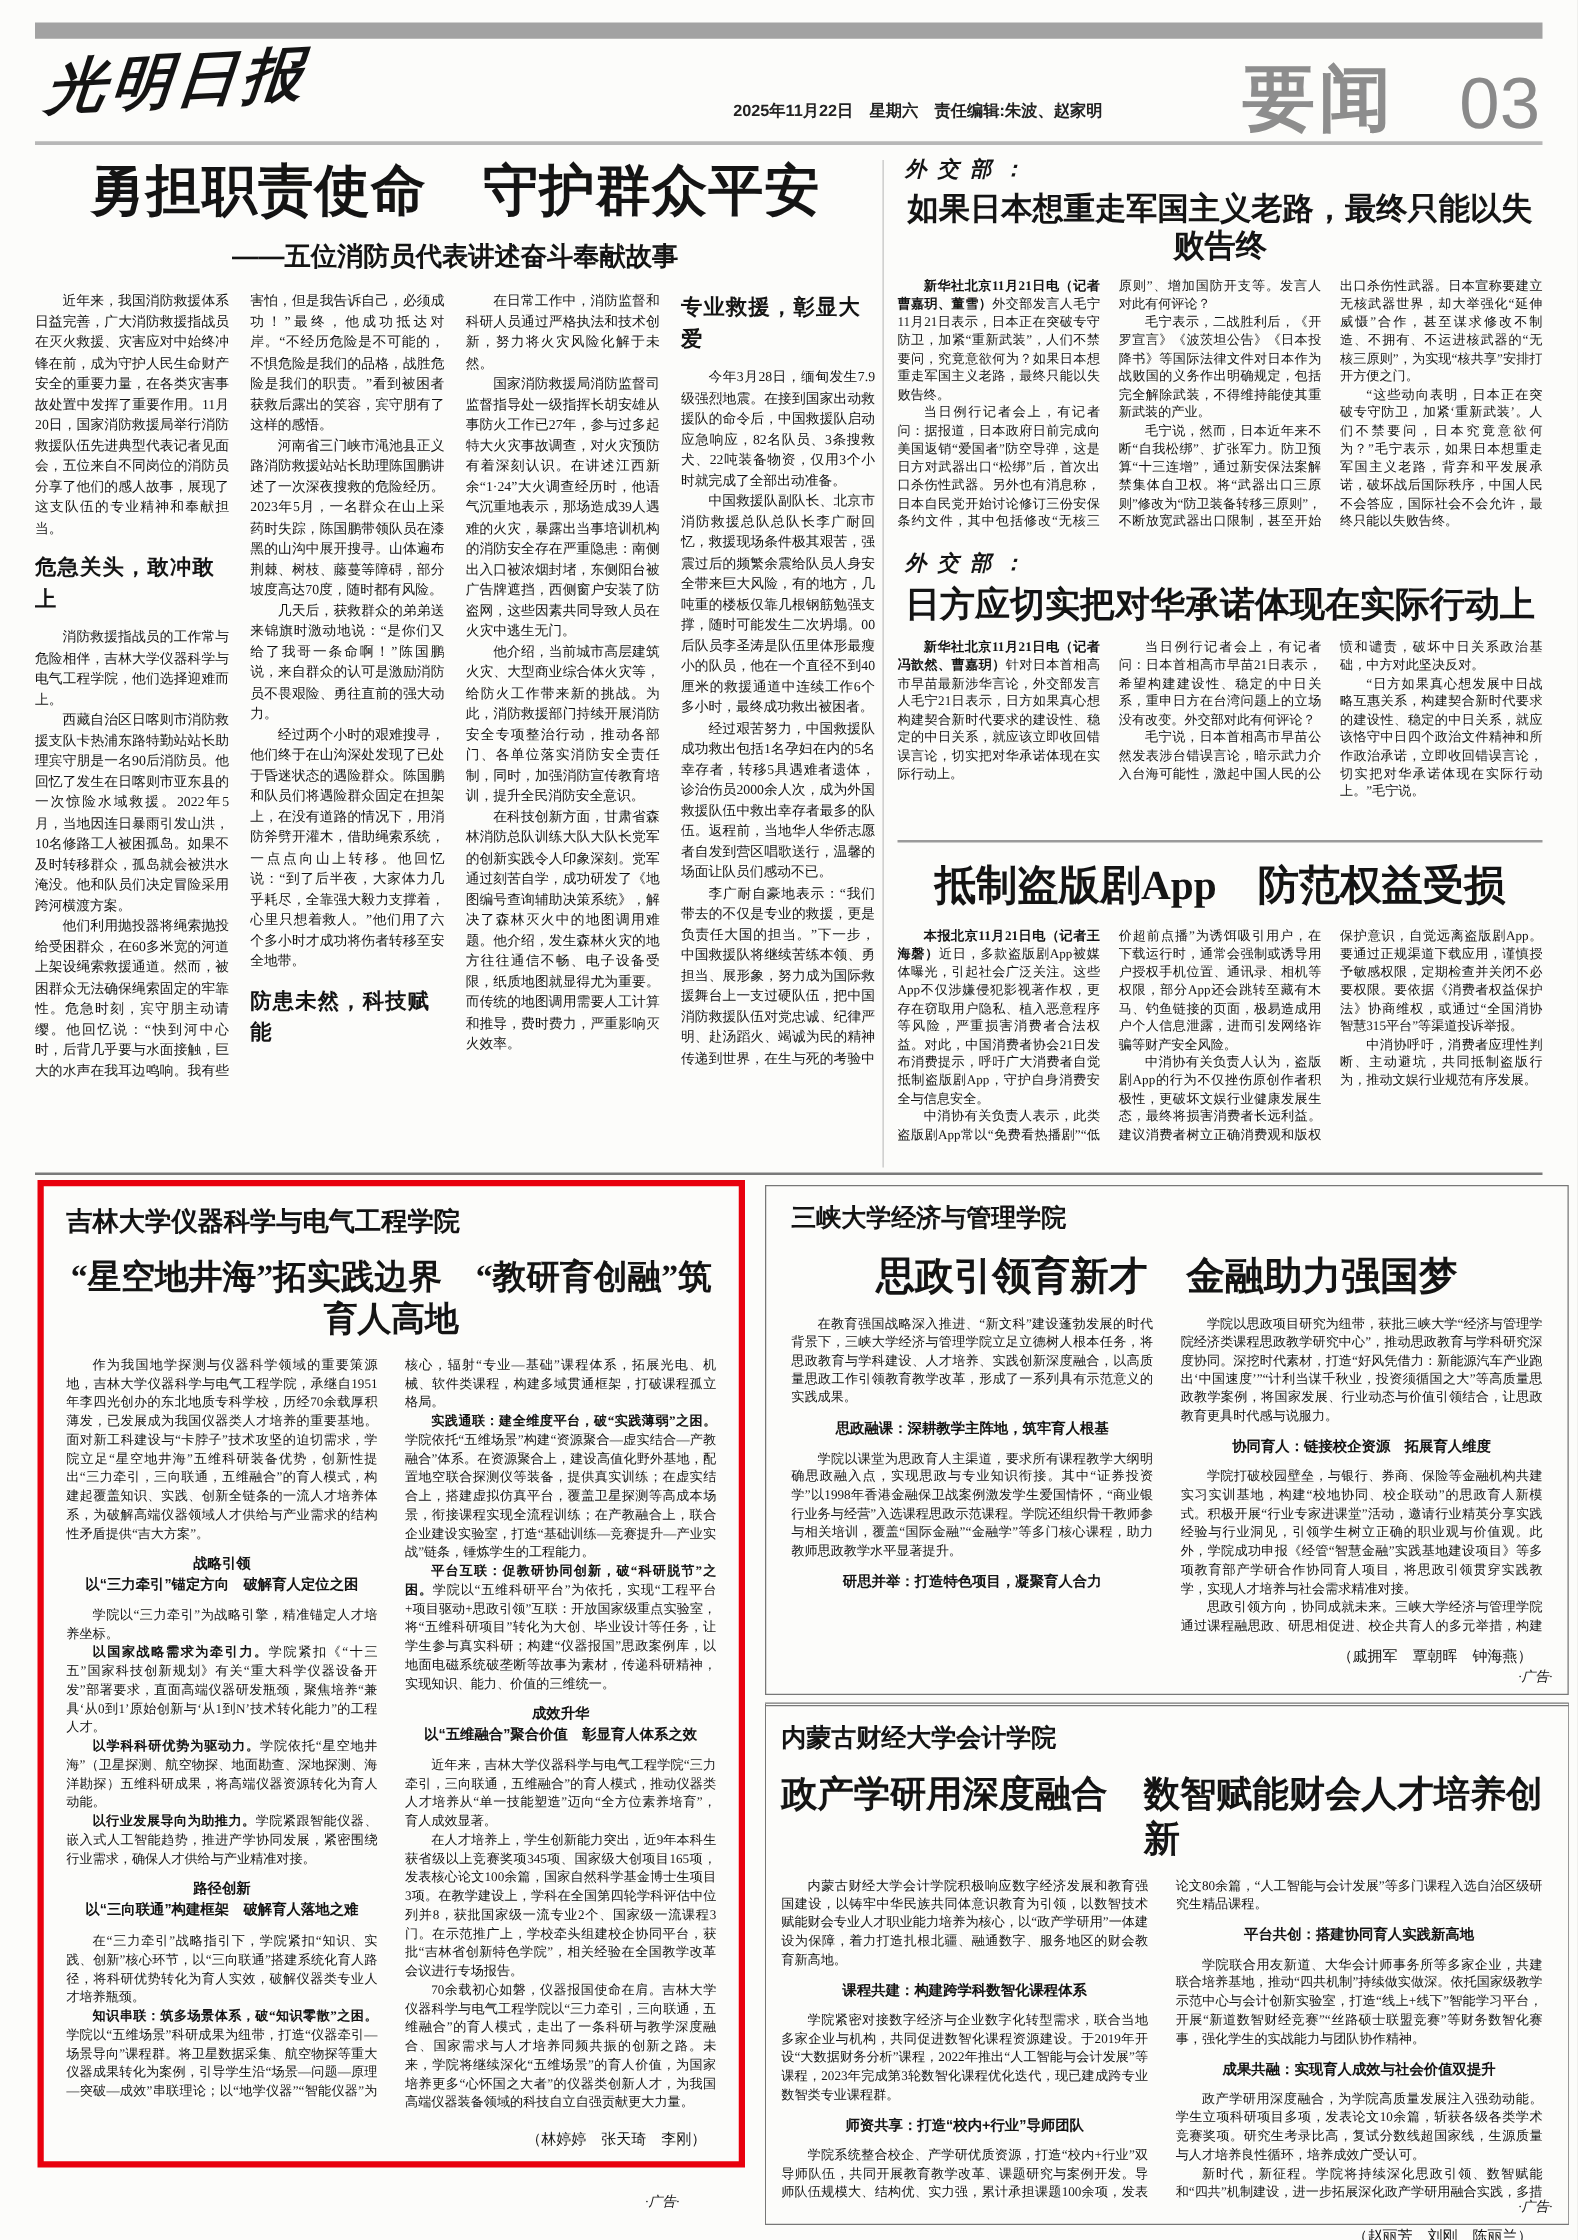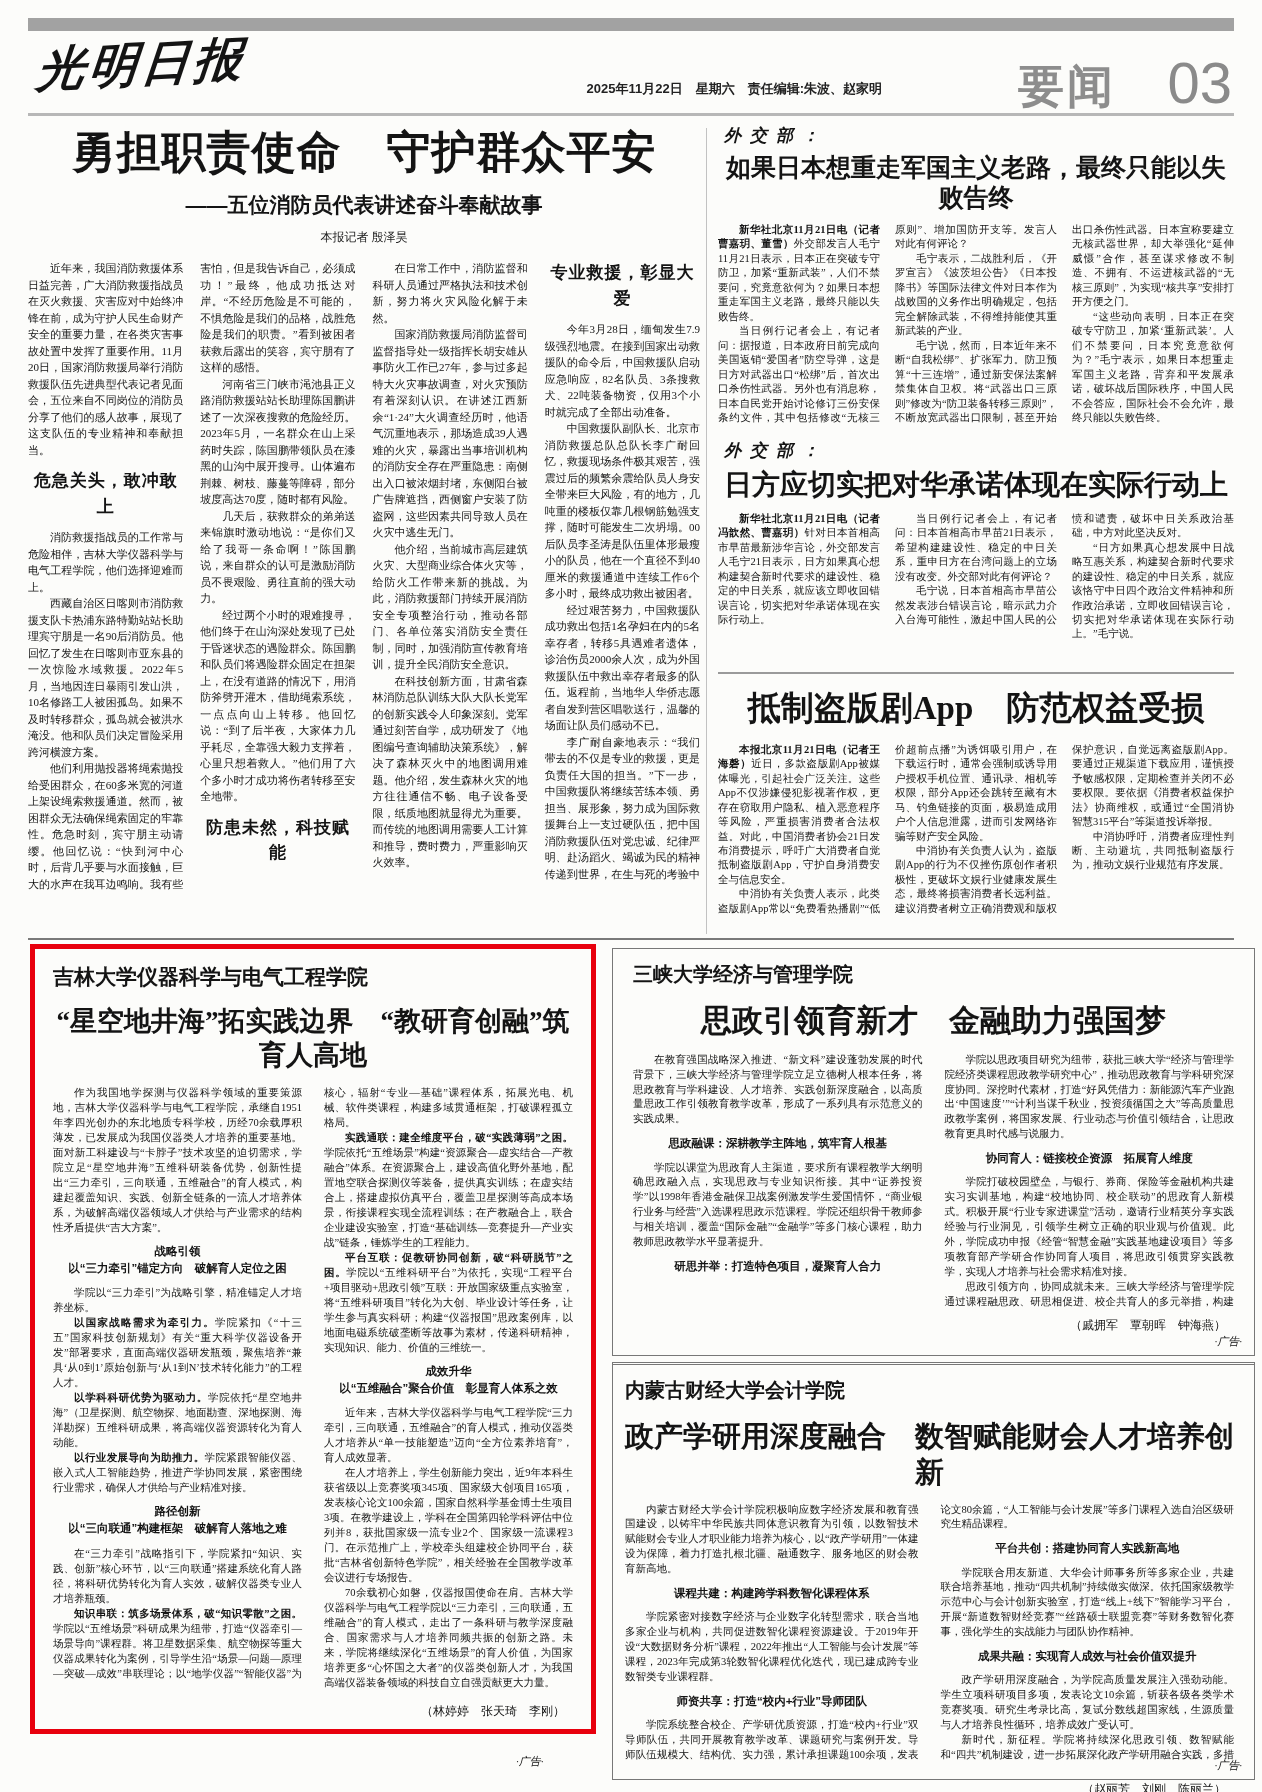--- a/index.html
+++ b/index.html
@@ -4,21 +4,21 @@
 <style>
   html,body{margin:0;padding:0;background:#e8e8e4;}
   .page{position:relative;width:1262px;height:1792px;margin:0 auto;background:#fcfcfa;color:#141414;
         font-family:"Liberation Serif","DejaVu Serif",serif;overflow:hidden;}
   .topbar{position:absolute;left:28px;top:18px;width:1206px;height:13px;background:#a2a2a2;}
   .masthead{position:absolute;left:28px;top:38px;width:1206px;height:70px;}
   .logo{position:absolute;left:6px;top:0px;font-size:48px;font-weight:bold;font-style:italic;
         letter-spacing:4px;transform:skewX(-8deg) rotate(-3deg);transform-origin:left bottom;}
   .dateline{position:absolute;right:352px;bottom:10px;font-family:"Liberation Sans",sans-serif;
         font-weight:bold;font-size:13px;color:#222;}
-  .sectionname{position:absolute;right:118px;bottom:-10px;font-size:46px;font-weight:900;color:#8d8d8d;letter-spacing:3px;}
+  .sectionname{position:absolute;right:118px;bottom:-10px;font-size:58px;font-weight:900;color:#8d8d8d;letter-spacing:3px;}
   .pagenum{position:absolute;right:2px;bottom:-8px;font-size:58px;color:#8a8a8a;font-family:"Liberation Sans",sans-serif;}
   .mastrule{position:absolute;left:28px;top:113px;width:1206px;height:3px;background:#b7b7b7;}
 
   
   .main-article{position:absolute;left:28px;top:128px;width:672px;}
   .main-headline{font-size:44px;font-weight:900;text-align:center;line-height:1.12;letter-spacing:1px;}
   .main-subheadline{font-size:21px;font-weight:bold;text-align:center;margin-top:14px;font-family:"Liberation Sans",sans-serif;}
   .main-byline{font-size:12px;text-align:center;margin-top:10px;color:#222;}
   .main-body{margin-top:14px;height:648px;column-count:4;column-gap:17px;
              font-size:11px;line-height:1.5;text-align:justify;overflow:hidden;}
@@ -56,21 +56,21 @@
   .sx-headline{font-size:31px;}
   .nm-headline{font-size:29px;}
   .cols2{column-count:2;column-gap:22px;font-size:10.5px;line-height:1.42;text-align:justify;overflow:hidden;}
   .sx-body{height:258px;}
   .nm-body{height:272px;}
   .ad-label{position:absolute;right:12px;bottom:6px;font-size:11px;font-style:italic;}
 
   
   .blk{margin:0;text-indent:2em;}
   .blk .lead{font-weight:bold;}
-  .t-h{text-indent:0;text-align:center;font-weight:900;font-size:17px;margin:10px 0;
+  .t-h{text-indent:0;text-align:left;font-weight:900;font-size:17px;margin:10px 0;
        font-family:"Liberation Sans",sans-serif;letter-spacing:1px;}
   .t-h2{text-indent:0;text-align:center;font-weight:bold;white-space:pre-line;margin:8px 0;
         font-family:"Liberation Sans",sans-serif;font-size:11.5px;line-height:1.5;}
 </style>
 </head>
 <body>
 
 <div class="page">
 
   <div class="topbar"></div>
@@ -79,21 +79,20 @@
     <div class="logo">光明日报</div>
     <div class="dateline">2025年11月22日　星期六　责任编辑:朱波、赵家明</div>
     <div class="sectionname">要闻</div>
     <div class="pagenum">03</div>
   </div>
   <div class="mastrule"></div>
 
   <div class="main-article">
     <h1 class="main-headline" style="margin:0;">勇担职责使命　守护群众平安</h1>
     <div class="main-subheadline">——五位消防员代表讲述奋斗奉献故事</div>
-    <div class="main-byline">本报记者 殷泽昊</div>
     <div class="main-body">
 
     <p class="blk t-p"><span>近年来，我国消防救援体系日益完善，广大消防救援指战员在灭火救援、灾害应对中始终冲锋在前，成为守护人民生命财产安全的重要力量，在各类灾害事故处置中发挥了重要作用。11月20日，国家消防救援局举行消防救援队伍先进典型代表记者见面会，五位来自不同岗位的消防员分享了他们的感人故事，展现了这支队伍的专业精神和奉献担当。</span></p>
         <p class="blk t-h"><span>危急关头，敢冲敢上</span></p>
         <p class="blk t-p"><span>消防救援指战员的工作常与危险相伴，吉林大学仪器科学与电气工程学院，他们选择迎难而上。</span></p>
         <p class="blk t-p"><span>西藏自治区日喀则市消防救援支队卡热浦东路特勤站站长助理宾守朋是一名90后消防员。他回忆了发生在日喀则市亚东县的一次惊险水域救援。2022年5月，当地因连日暴雨引发山洪，10名修路工人被困孤岛。如果不及时转移群众，孤岛就会被洪水淹没。他和队员们决定冒险采用跨河横渡方案。</span></p>
         <p class="blk t-p"><span>他们利用抛投器将绳索抛投给受困群众，在60多米宽的河道上架设绳索救援通道。然而，被困群众无法确保绳索固定的牢靠性。危急时刻，宾守朋主动请缨。他回忆说：“快到河中心时，后背几乎要与水面接触，巨大的水声在我耳边鸣响。我有些害怕，但是我告诉自己，必须成功！”最终，他成功抵达对岸。“不经历危险是不可能的，不惧危险是我们的品格，战胜危险是我们的职责。”看到被困者获救后露出的笑容，宾守朋有了这样的感悟。</span></p>
         <p class="blk t-p"><span>河南省三门峡市渑池县正义路消防救援站站长助理陈国鹏讲述了一次深夜搜救的危险经历。2023年5月，一名群众在山上采药时失踪，陈国鹏带领队员在漆黑的山沟中展开搜寻。山体遍布荆棘、树枝、藤蔓等障碍，部分坡度高达70度，随时都有风险。</span></p>
         <p class="blk t-p"><span>几天后，获救群众的弟弟送来锦旗时激动地说：“是你们又给了我哥一条命啊！”陈国鹏说，来自群众的认可是激励消防员不畏艰险、勇往直前的强大动力。</span></p>
         <p class="blk t-p"><span>经过两个小时的艰难搜寻，他们终于在山沟深处发现了已处于昏迷状态的遇险群众。陈国鹏和队员们将遇险群众固定在担架上，在没有道路的情况下，用消防斧劈开灌木，借助绳索系统，一点点向山上转移。他回忆说：“到了后半夜，大家体力几乎耗尽，全靠强大毅力支撑着，心里只想着救人。”他们用了六个多小时才成功将伤者转移至安全地带。</span></p>

